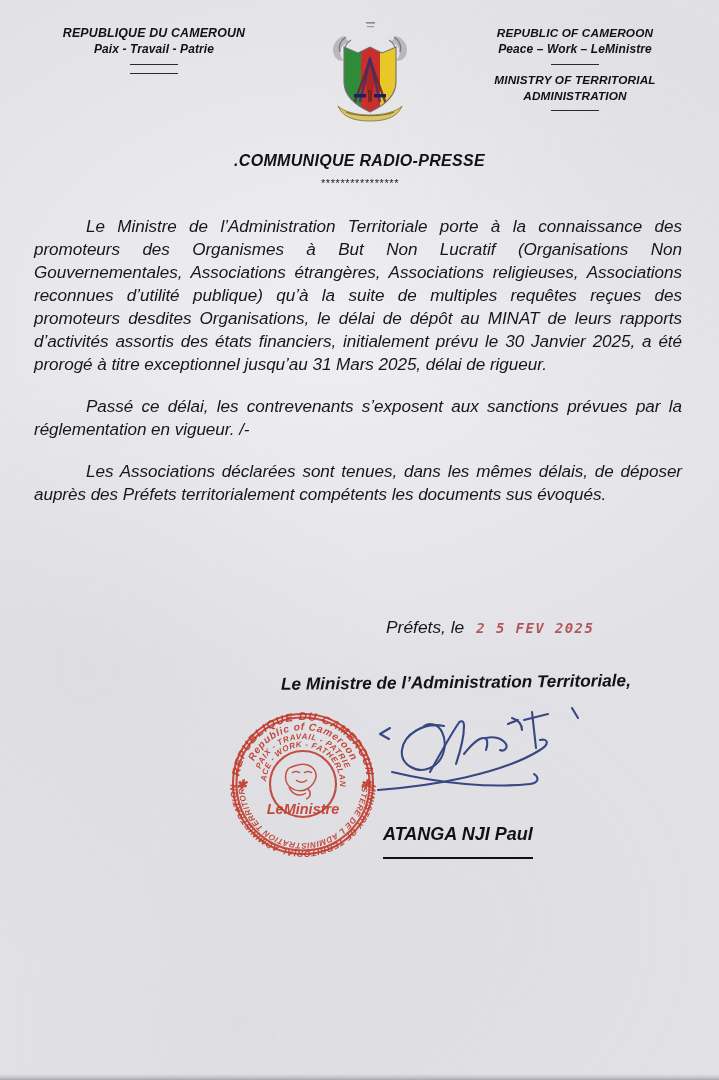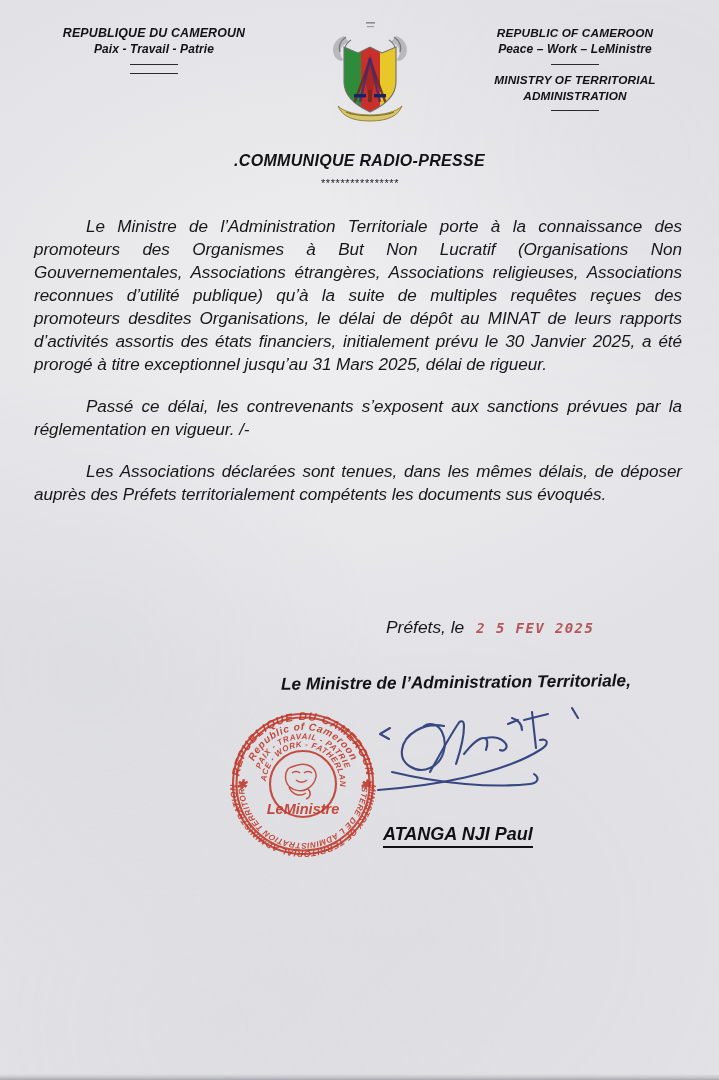--- a/index.html
+++ b/index.html
@@ -157,21 +157,21 @@
     transform: rotate(-0.6deg);
   }
   .sig-name {
     position: absolute;
     top: 824px;
     left: 383px;
     font-size: 18px;
     font-weight: bold;
     color: #111114;
     border-bottom: 2.1px solid #111114;
-    padding-bottom: 1px;
+    padding-bottom: 12px;
     white-space: nowrap;
   }
   .signature {
     position: absolute;
     top: 694px;
     left: 372px;
     width: 246px;
     height: 116px;
     pointer-events: none;
   }

